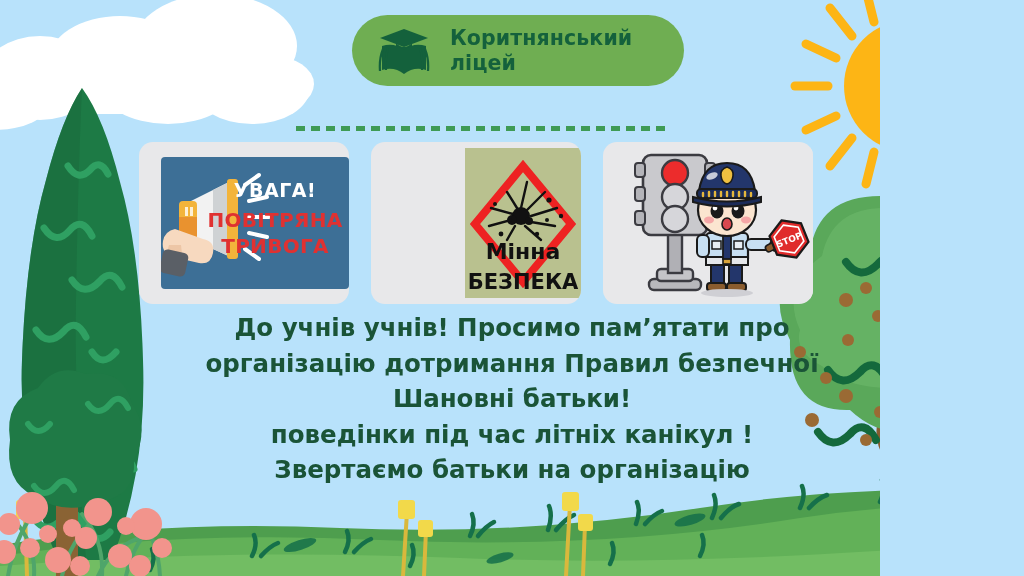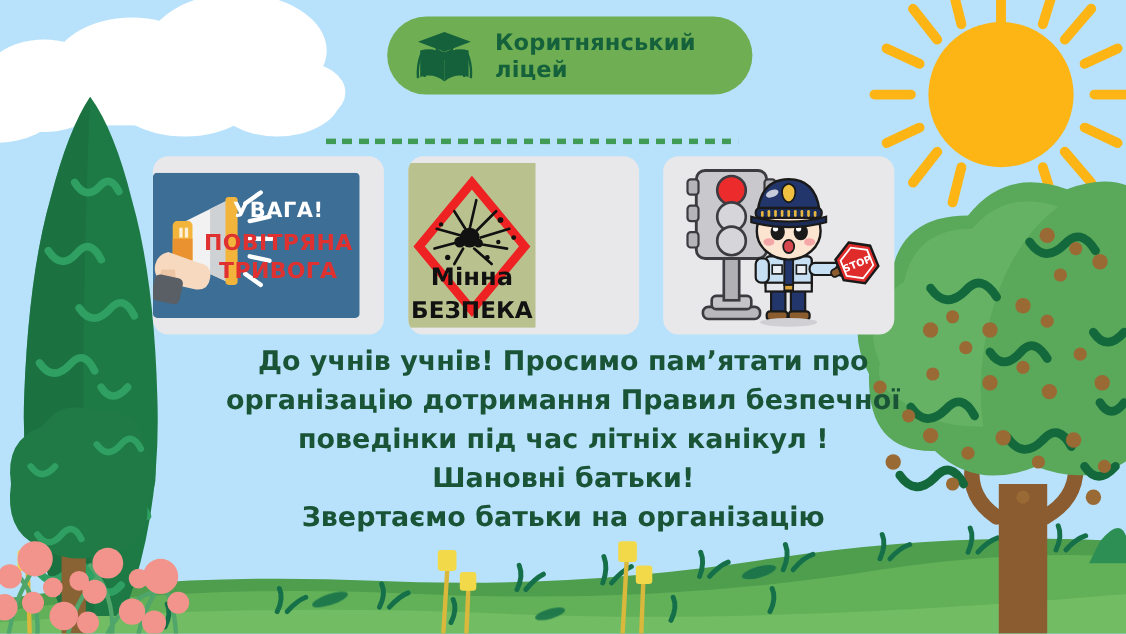--- a/index.html
+++ b/index.html
@@ -3,21 +3,21 @@
 <meta charset="utf-8">
 <title>Safety Announcement Slide</title>
 <style>
   * { margin:0; padding:0; box-sizing:border-box; }
   html, body { width:1024px; height:576px; overflow:hidden; }
   body {
     font-family:"DejaVu Sans", sans-serif;
     background:#b8e2fb;
     position:relative;
   }
-  .stage { position:absolute; inset:0; width:1024px; height:576px; overflow:hidden; }
+  .stage { position:absolute; inset:0; width:880px; height:576px; overflow:hidden; }
 
   
   .scenery { position:absolute; inset:0; z-index:1; }
   .scenery svg { display:block; width:1024px; height:576px; }
 
   
   .header-badge {
     position:absolute; left:352px; top:15px;
     width:332px; height:71px;
     background:#6fae52;
@@ -50,21 +50,21 @@
   .cards {
     position:absolute; left:139px; top:142px;
     width:674px; height:162px;
     display:flex; gap:22px;
     z-index:5;
   }
   .card {
     width:210px; height:162px;
     background:#e8e8ea;
     border-radius:14px;
-    display:flex; align-items:center; justify-content:flex-start;
+    display:flex; align-items:center; justify-content:flex-end;
     overflow:hidden;
   }
   .card svg { display:block; }
 
   
   .message {
     position:absolute; left:112px; top:310px;
     width:800px;
     text-align:center;
     z-index:5;
@@ -457,18 +457,18 @@
           </g>
           <ellipse cx="114" cy="146" rx="26" ry="4" fill="#cfcfd4"></ellipse>
         </g>
       </svg>
     </div>
   </div>
 
   <div class="message">
     <div class="msg-line">До учнів учнів! Просимо пам’ятати про</div>
     <div class="msg-line">організацію дотримання Правил безпечної</div>
+    <div class="msg-line">Шановні батьки!</div>
     <div class="msg-line">поведінки під час літніх канікул !</div>
-    <div class="msg-line">Шановні батьки!</div>
     <div class="msg-line">Звертаємо батьки на організацію</div>
   </div>
 
 </div>
 
 </body></html>

